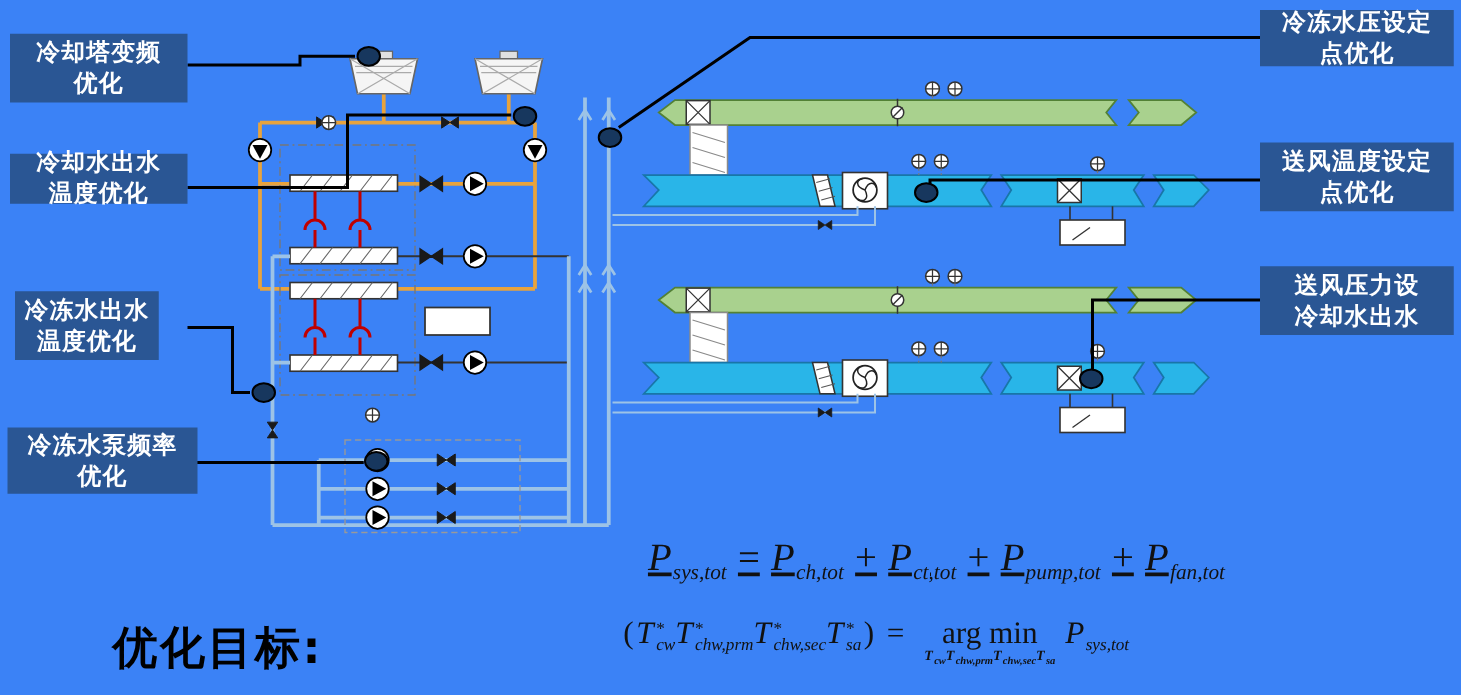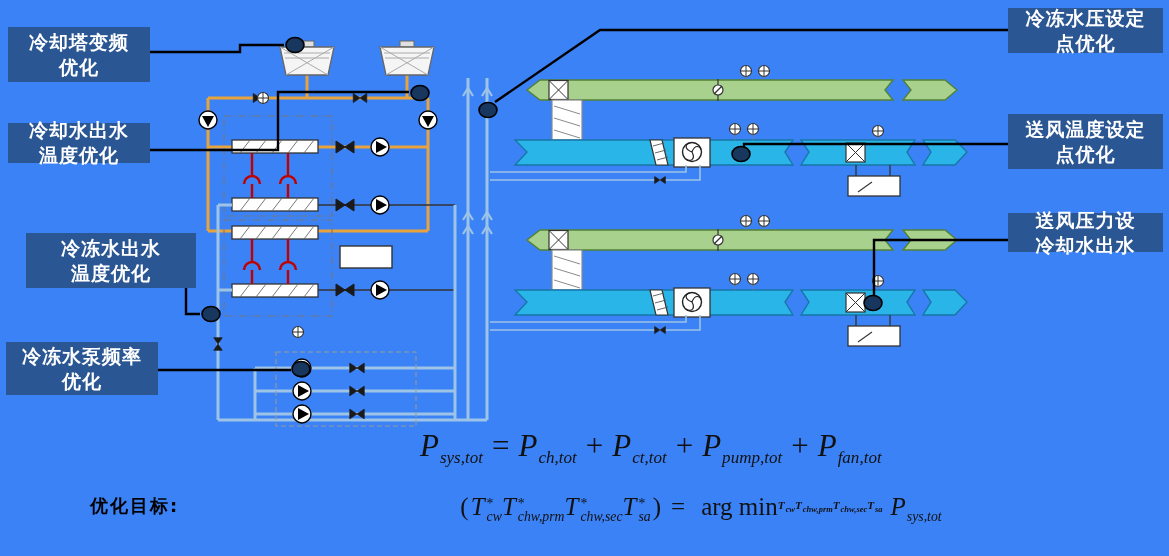--- a/index.html
+++ b/index.html
@@ -21,37 +21,37 @@
   .conn{stroke:#000;stroke-width:2.4;fill:none;}
   .dot{fill:#17375E;stroke:#000;stroke-width:1.6;}
 
   
   .callout{position:absolute;background:#2A5694;color:#fff;font-weight:bold;font-size:19px;
            line-height:25px;text-align:center;display:flex;flex-direction:column;
            justify-content:center;letter-spacing:1px;}
   .callout span{display:block;}
 
   
-  .objective{position:absolute;left:90px;top:494px;font-size:18px;font-weight:bold;color:#000;
+  .objective{position:absolute;left:90px;top:494px;font-size:36px;font-weight:bold;color:#000;
              letter-spacing:2px;}
 
   
   .formula{position:absolute;font-family:"Liberation Serif", serif;color:#111;white-space:nowrap;}
   .formula i{font-style:italic;padding-right:1px;}
   .formula sub{font-style:italic;font-size:0.55em;}
-  .f1{left:420px;top:428px;width:560px;text-align:left;font-size:31px;}
+  .f1{left:420px;top:428px;width:560px;text-align:right;font-size:31px;text-decoration:underline;}
   .f1 .op{margin:0 9px;}
   .f2{left:395px;top:482px;width:610px;text-align:center;font-size:25px;}
   .f2 .op{margin:0 8px;}
   .paren{margin:0 2px;}
   .ss{display:inline-flex;flex-direction:column;line-height:0.9;font-size:0.55em;
       vertical-align:0.5em;margin-left:1px;text-align:left;}
   .ss .sup{font-style:normal;}
   .ss .sb{font-style:italic;}
-  .argmin{display:inline-flex;flex-direction:row;align-items:center;margin:12px 8px;}
+  .argmin{display:inline-flex;flex-direction:column;align-items:center;margin:12px 8px;}
   .amtop{line-height:1;}
   .amunder{font-size:0.45em;line-height:1.2;white-space:nowrap;font-style:italic;font-weight:bold;}
   .amunder sub{font-size:0.75em;}
 </style>
 </head>
 <body>
 
 <div class="canvas">
 
   <svg class="diagram" width="1169" height="556" viewBox="0 0 1169 556">
@@ -196,38 +196,38 @@
   </svg>
 
   <div class="callout" style="left:8px;top:27px;width:142px;height:55px">
     <span>冷却塔变频</span>
     <span>优化</span>
   </div>
   <div class="callout" style="left:8px;top:123px;width:142px;height:40px">
     <span>冷却水出水</span>
     <span>温度优化</span>
   </div>
-  <div class="callout" style="left:26px;top:233px;width:170px;height:55px">
+  <div class="callout" style="left:12px;top:233px;width:115px;height:55px">
     <span>冷冻水出水</span>
     <span>温度优化</span>
   </div>
   <div class="callout" style="left:6px;top:342px;width:152px;height:53px">
     <span>冷冻水泵频率</span>
     <span>优化</span>
   </div>
 
   <div class="callout" style="left:1008px;top:8px;width:155px;height:45px">
     <span>冷冻水压设定</span>
     <span>点优化</span>
   </div>
   <div class="callout" style="left:1008px;top:114px;width:155px;height:55px">
     <span>送风温度设定</span>
     <span>点优化</span>
   </div>
-  <div class="callout" style="left:1008px;top:213px;width:155px;height:39px">
+  <div class="callout" style="left:1008px;top:213px;width:155px;height:55px">
     <span>送风压力设</span>
     <span>冷却水出水</span>
   </div>
 
   <div class="objective">优化目标:</div>
 
   <div class="formula f1">
     <span class="term"><i>P</i><sub>sys,tot</sub></span><span class="op">=</span><span class="term"><i>P</i><sub>ch,tot</sub></span><span class="op">+</span><span class="term"><i>P</i><sub>ct,tot</sub></span><span class="op">+</span><span class="term"><i>P</i><sub>pump,tot</sub></span><span class="op">+</span><span class="term"><i>P</i><sub>fan,tot</sub></span>
   </div>
 

